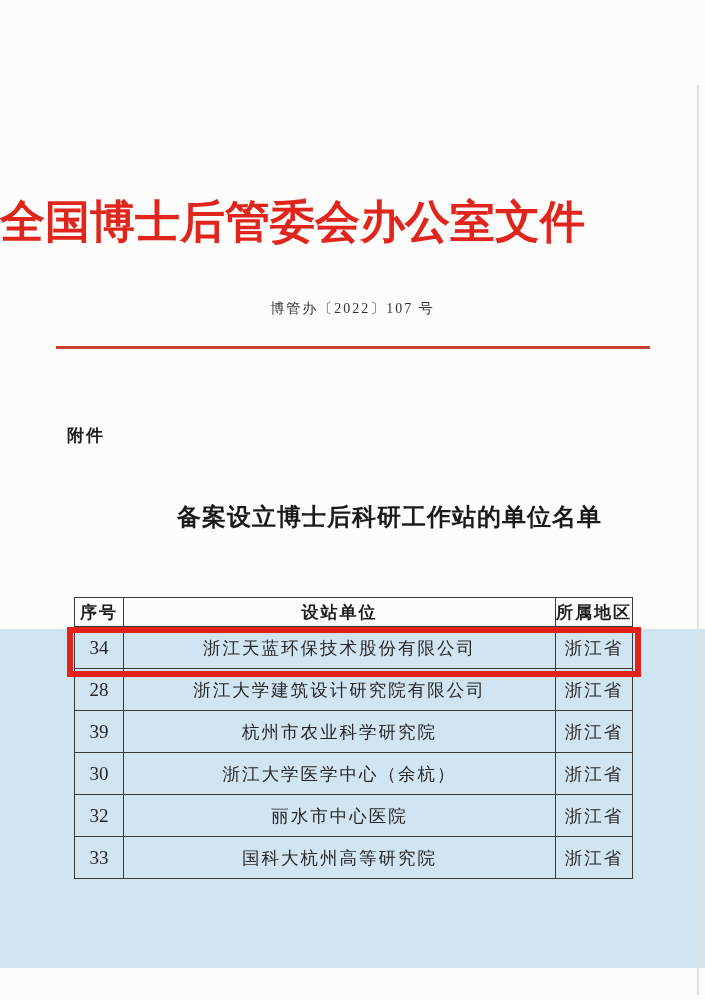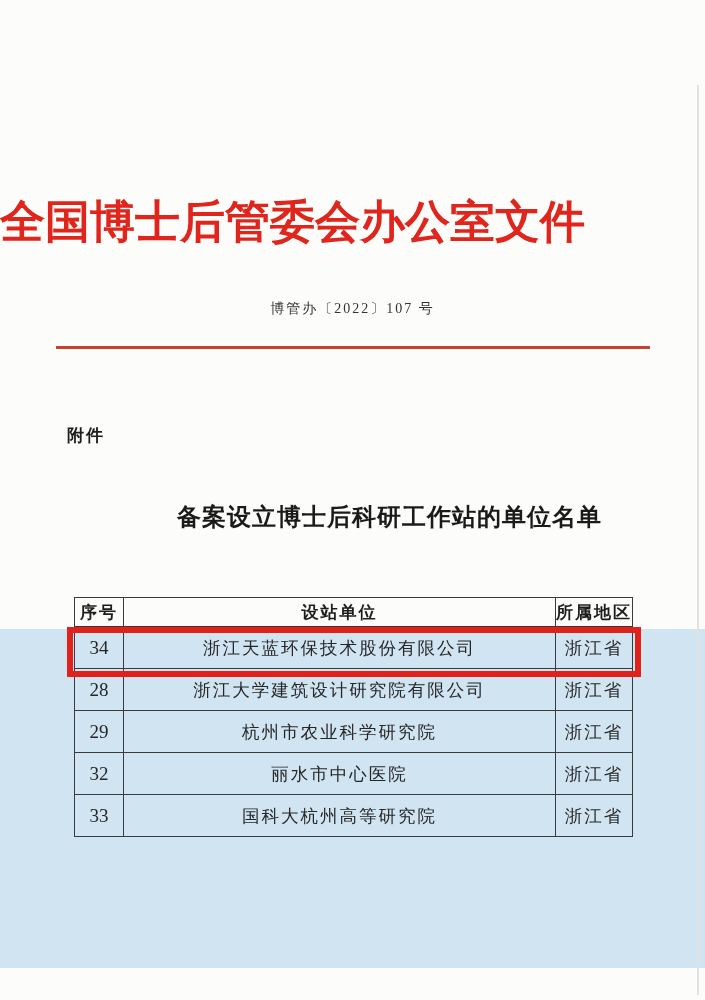--- a/index.html
+++ b/index.html
@@ -125,22 +125,27 @@
         <td class="col-no">34</td>
         <td>浙江天蓝环保技术股份有限公司</td>
         <td>浙江省</td>
       </tr>
       <tr>
         <td class="col-no">28</td>
         <td>浙江大学建筑设计研究院有限公司</td>
         <td>浙江省</td>
       </tr>
       <tr>
-        <td class="col-no">29</td>
+        <td class="col-no">39</td>
         <td>杭州市农业科学研究院</td>
+        <td>浙江省</td>
+      </tr>
+      <tr>
+        <td class="col-no">30</td>
+        <td>浙江大学医学中心（余杭）</td>
         <td>浙江省</td>
       </tr>
       <tr>
         <td class="col-no">32</td>
         <td>丽水市中心医院</td>
         <td>浙江省</td>
       </tr>
       <tr>
         <td class="col-no">33</td>
         <td>国科大杭州高等研究院</td>

